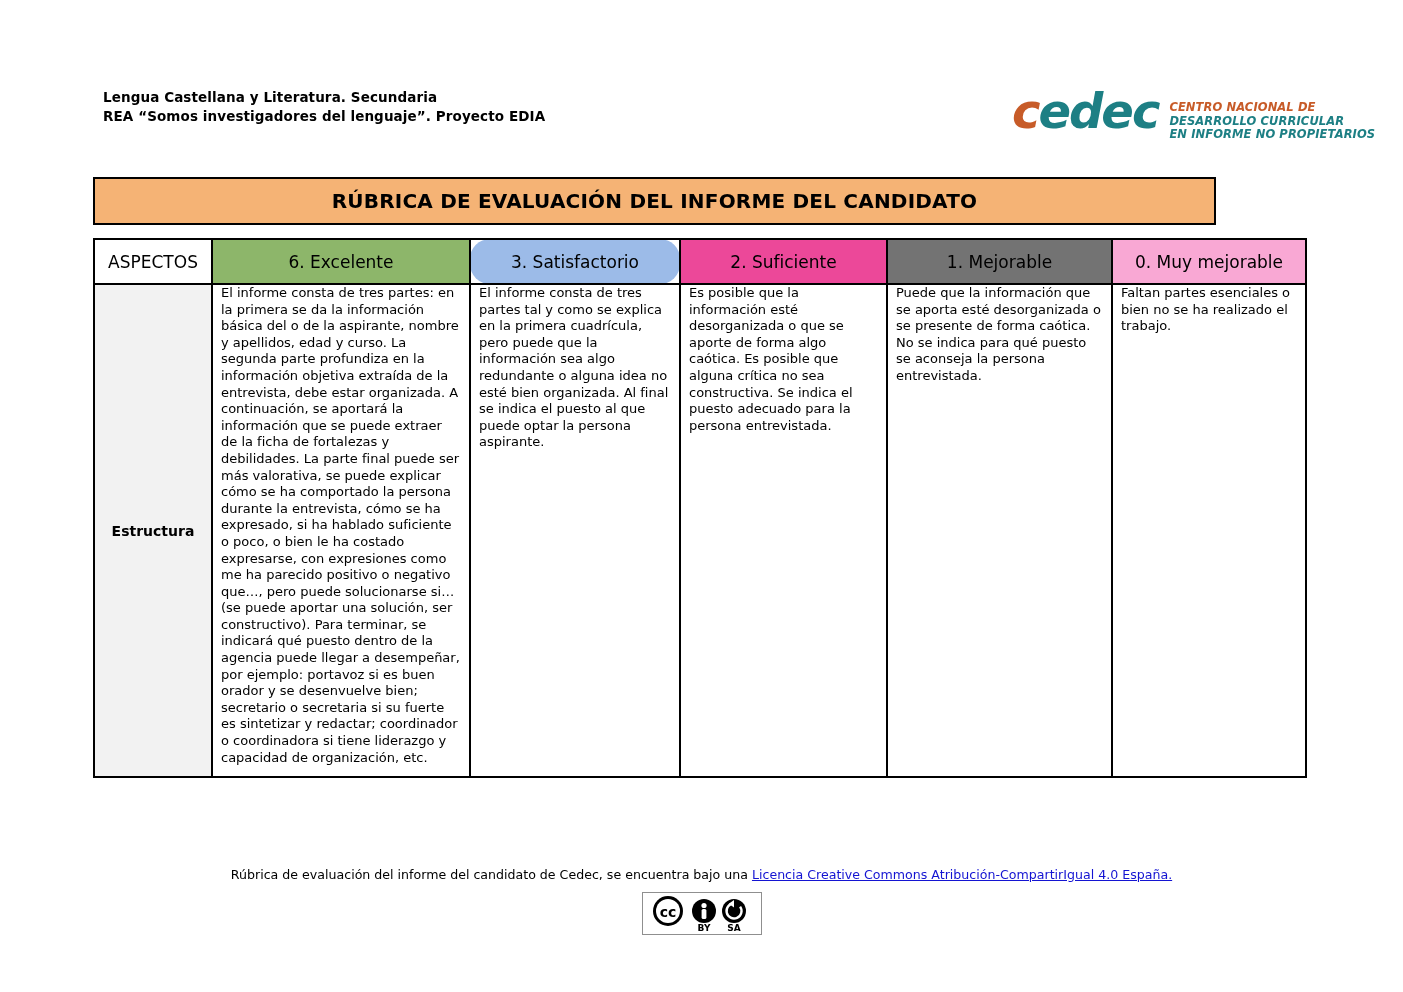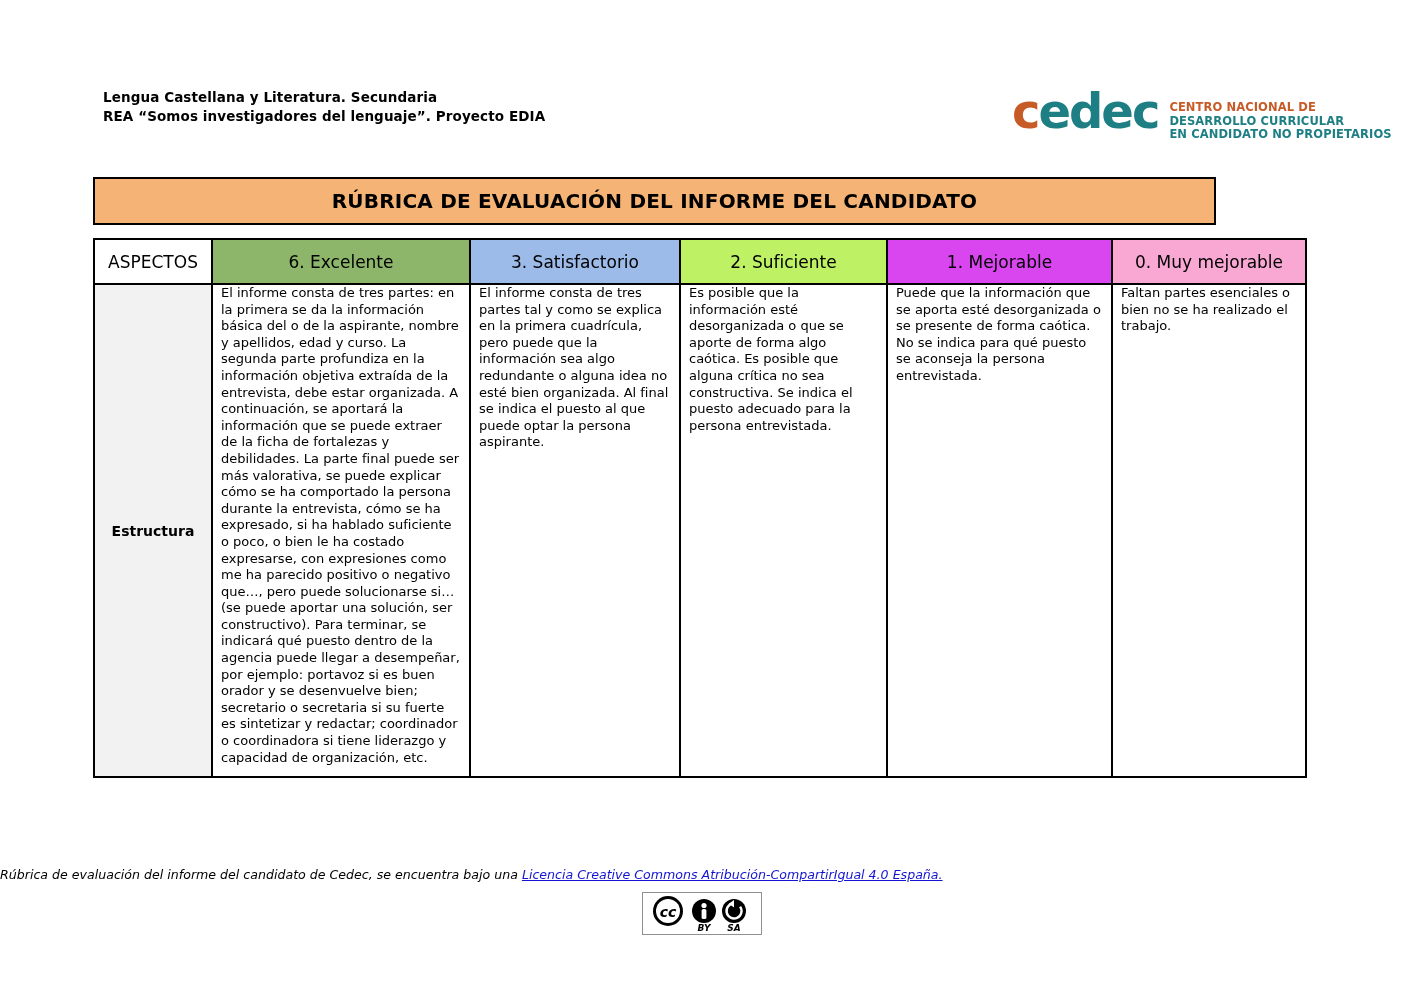--- a/index.html
+++ b/index.html
@@ -36,20 +36,21 @@
     white-space: nowrap;
   }
   .header-text .line { display: block; }
 
   .logo {
     position: absolute;
     left: 1012px;
     top: 2px;
     display: flex;
     align-items: flex-start;
+    font-style: italic;
   }
   .logo-word {
     font-family: "DejaVu Sans", "Liberation Sans", sans-serif;
     font-size: 48px;
     font-weight: bold;
     letter-spacing: -2px;
     line-height: 48px;
     position: relative;
     top: -3px;
   }
@@ -148,21 +149,21 @@
   col.c-3 { width: 207px; }
   col.c-4 { width: 225px; }
   col.c-5 { width: 194px; }
 
   
   .footer {
     position: absolute;
     left: 0;
     top: 866px;
     width: 1403px;
-    font-style: italic;
+    text-align: center;
   }
   .footer-line {
     font-size: 12.6px;
     line-height: 17px;
     color: #000000;
   }
   .footer-link {
     color: #1414d2;
     text-decoration: underline;
   }
@@ -182,21 +183,21 @@
   <div class="header-text">
     <span class="line">Lengua Castellana y Literatura. Secundaria</span>
     <span class="line">REA “Somos investigadores del lenguaje”. Proyecto EDIA</span>
   </div>
 
   <div class="logo">
     <div class="logo-word"><span class="logo-c">c</span><span class="logo-edec">edec</span></div>
     <div class="logo-tag">
       <span class="t1">CENTRO NACIONAL DE</span>
       <span class="t2">DESARROLLO CURRICULAR</span>
-      <span class="t3">EN CANDIDATO NO PROPIETARIOS</span>
+      <span class="t3">EN INFORME NO PROPIETARIOS</span>
     </div>
   </div>
 </div>
 
 <div class="title-banner">
   <span>RÚBRICA DE EVALUACIÓN DEL INFORME DEL CANDIDATO</span>
 </div>
 
 <table class="rubric">
   <colgroup>
@@ -204,23 +205,23 @@
       <col class="c-1">
       <col class="c-2">
       <col class="c-3">
       <col class="c-4">
       <col class="c-5">
   </colgroup>
   <thead>
     <tr>
       <th class="h-aspectos" style="background: rgb(255, 255, 255);">ASPECTOS</th>
       <th class="h-excelente" style="background: rgb(141, 182, 106);">6. Excelente</th>
-      <th class="h-satisfactorio" style="background: rgb(156, 187, 232);">3. Satisfactorio</th>
-      <th class="h-suficiente" style="background: #bef264; text-align: center;">2. Suficiente</th>
-      <th class="h-mejorable" style="background: #d946ef;">1. Mejorable</th>
+      <th class="h-satisfactorio" style="background: rgb(156, 187, 232); border-radius: 20px;">3. Satisfactorio</th>
+      <th class="h-suficiente" style="background: #ec4899; text-align: center;">2. Suficiente</th>
+      <th class="h-mejorable" style="background: #737373;">1. Mejorable</th>
       <th class="h-muymejorable" style="background: #f9a8d4;">0. Muy mejorable</th>
     </tr>
   </thead>
   <tbody>
     <tr>
       <td class="aspect-cell">Estructura</td>
       <td class="desc-cell">El informe consta de tres partes: en la primera se da la información básica del o de la aspirante, nombre y apellidos, edad y curso.  La segunda parte profundiza en la información objetiva extraída de la entrevista, debe estar organizada. A continuación, se aportará la información que se puede extraer de la ficha de fortalezas y debilidades.  La parte final puede ser más valorativa, se puede explicar cómo se ha comportado la persona durante la entrevista, cómo se ha expresado, si ha hablado suficiente o poco, o bien le ha costado expresarse, con expresiones como me ha parecido positivo o negativo que…, pero puede solucionarse si… (se puede aportar una solución, ser constructivo). Para terminar, se indicará qué puesto dentro de la agencia puede llegar a desempeñar, por ejemplo: portavoz si es buen orador y se desenvuelve bien; secretario o secretaria si su fuerte es sintetizar y redactar; coordinador o coordinadora si tiene liderazgo y capacidad de organización, etc.</td>
       <td class="desc-cell">El informe consta de tres partes tal y como se explica en la primera cuadrícula, pero puede que la información sea algo redundante o alguna idea no esté bien organizada. Al final se indica el puesto al que puede optar la persona aspirante.</td>
       <td class="desc-cell">Es posible que la información esté desorganizada o que se aporte de forma algo caótica. Es posible que alguna crítica no sea constructiva.  Se indica el puesto adecuado para la persona entrevistada.</td>
       <td class="desc-cell">Puede que la información que se aporta esté desorganizada o se presente de forma caótica.  No se indica para qué puesto se aconseja la persona entrevistada.</td>

